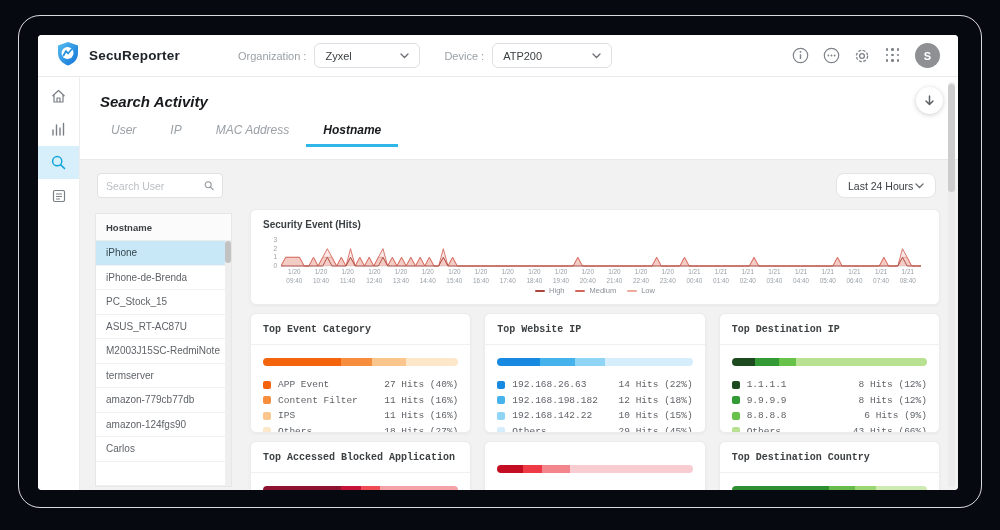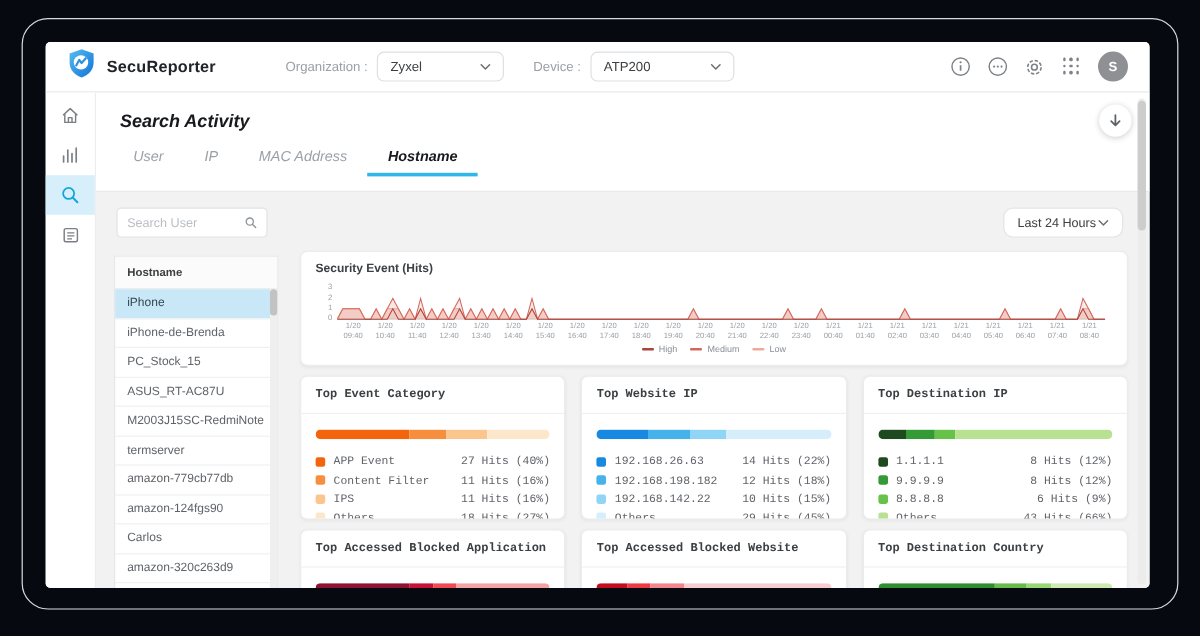--- a/index.html
+++ b/index.html
@@ -248,21 +248,20 @@
           <div id="host-rows">
               <div class="host-row selected">iPhone</div>
               <div class="host-row">iPhone-de-Brenda</div>
               <div class="host-row">PC_Stock_15</div>
               <div class="host-row">ASUS_RT-AC87U</div>
               <div class="host-row">M2003J15SC-RedmiNote</div>
               <div class="host-row">termserver</div>
               <div class="host-row">amazon-779cb77db</div>
               <div class="host-row">amazon-124fgs90</div>
               <div class="host-row">Carlos</div>
-              <div class="host-row">amazon-320c263d9</div>
               <div class="host-row"></div>
             </div>
           <div class="host-scroll">
               <div class="host-thumb"></div>
             </div>
         </div>
 
         <div class="right-col">
 
           <div class="card chart-card">
@@ -449,21 +448,20 @@
               <div class="card stat-card">
                 <div class="stat-title">Top Accessed Blocked Application</div>
                 <div class="stack-bar">
                   <i style="width: 40%; background: rgb(142, 19, 48);"></i>
                   <i style="width: 10%; background: rgb(197, 18, 54);"></i>
                   <i style="width: 10%; background: rgb(239, 75, 85);"></i>
                   <i style="width: 40%; background: rgb(245, 162, 166);"></i>
                 </div>
               </div>
               <div class="card stat-card">
-                <div class="stat-title">Top Accessed Blocked Website</div>
                 <div class="stack-bar">
                   <i style="width: 13%; background: rgb(195, 13, 34);"></i>
                   <i style="width: 10%; background: rgb(238, 58, 68);"></i>
                   <i style="width: 14%; background: rgb(242, 134, 140);"></i>
                   <i style="width: 63%; background: rgb(248, 205, 209);"></i>
                 </div>
               </div>
               <div class="card stat-card">
                 <div class="stat-title">Top Destination Country</div>
                 <div class="stack-bar">

